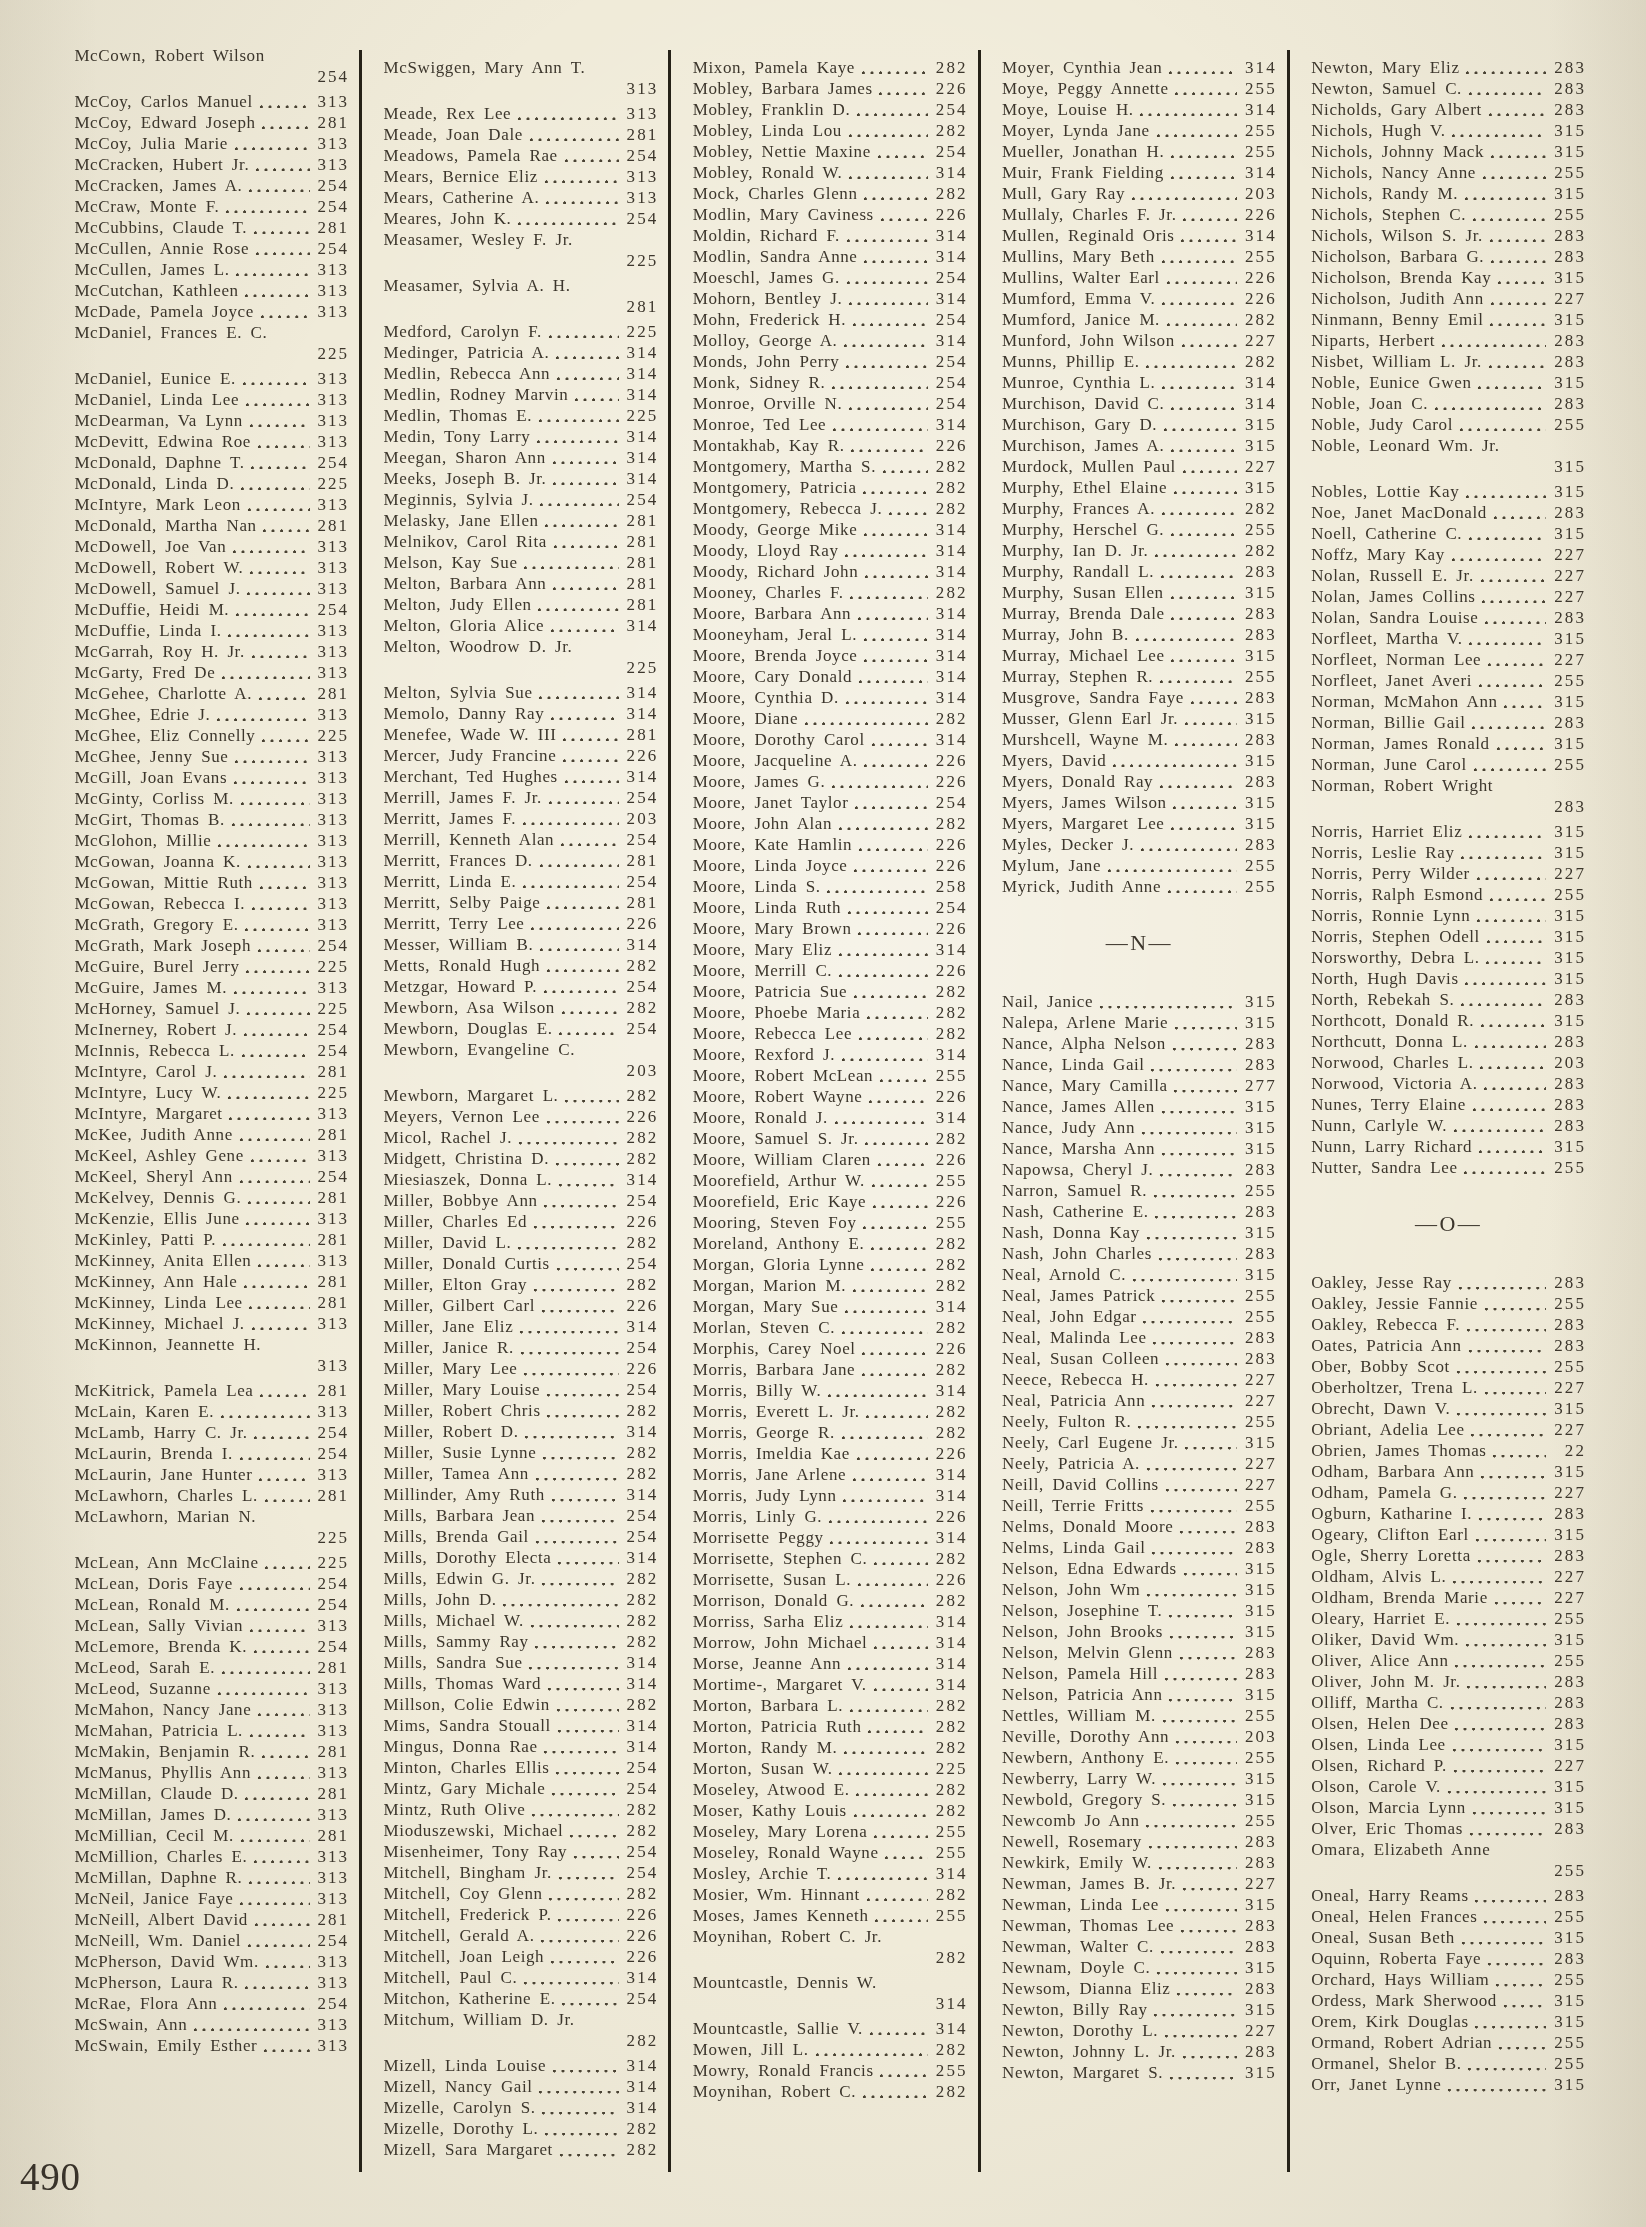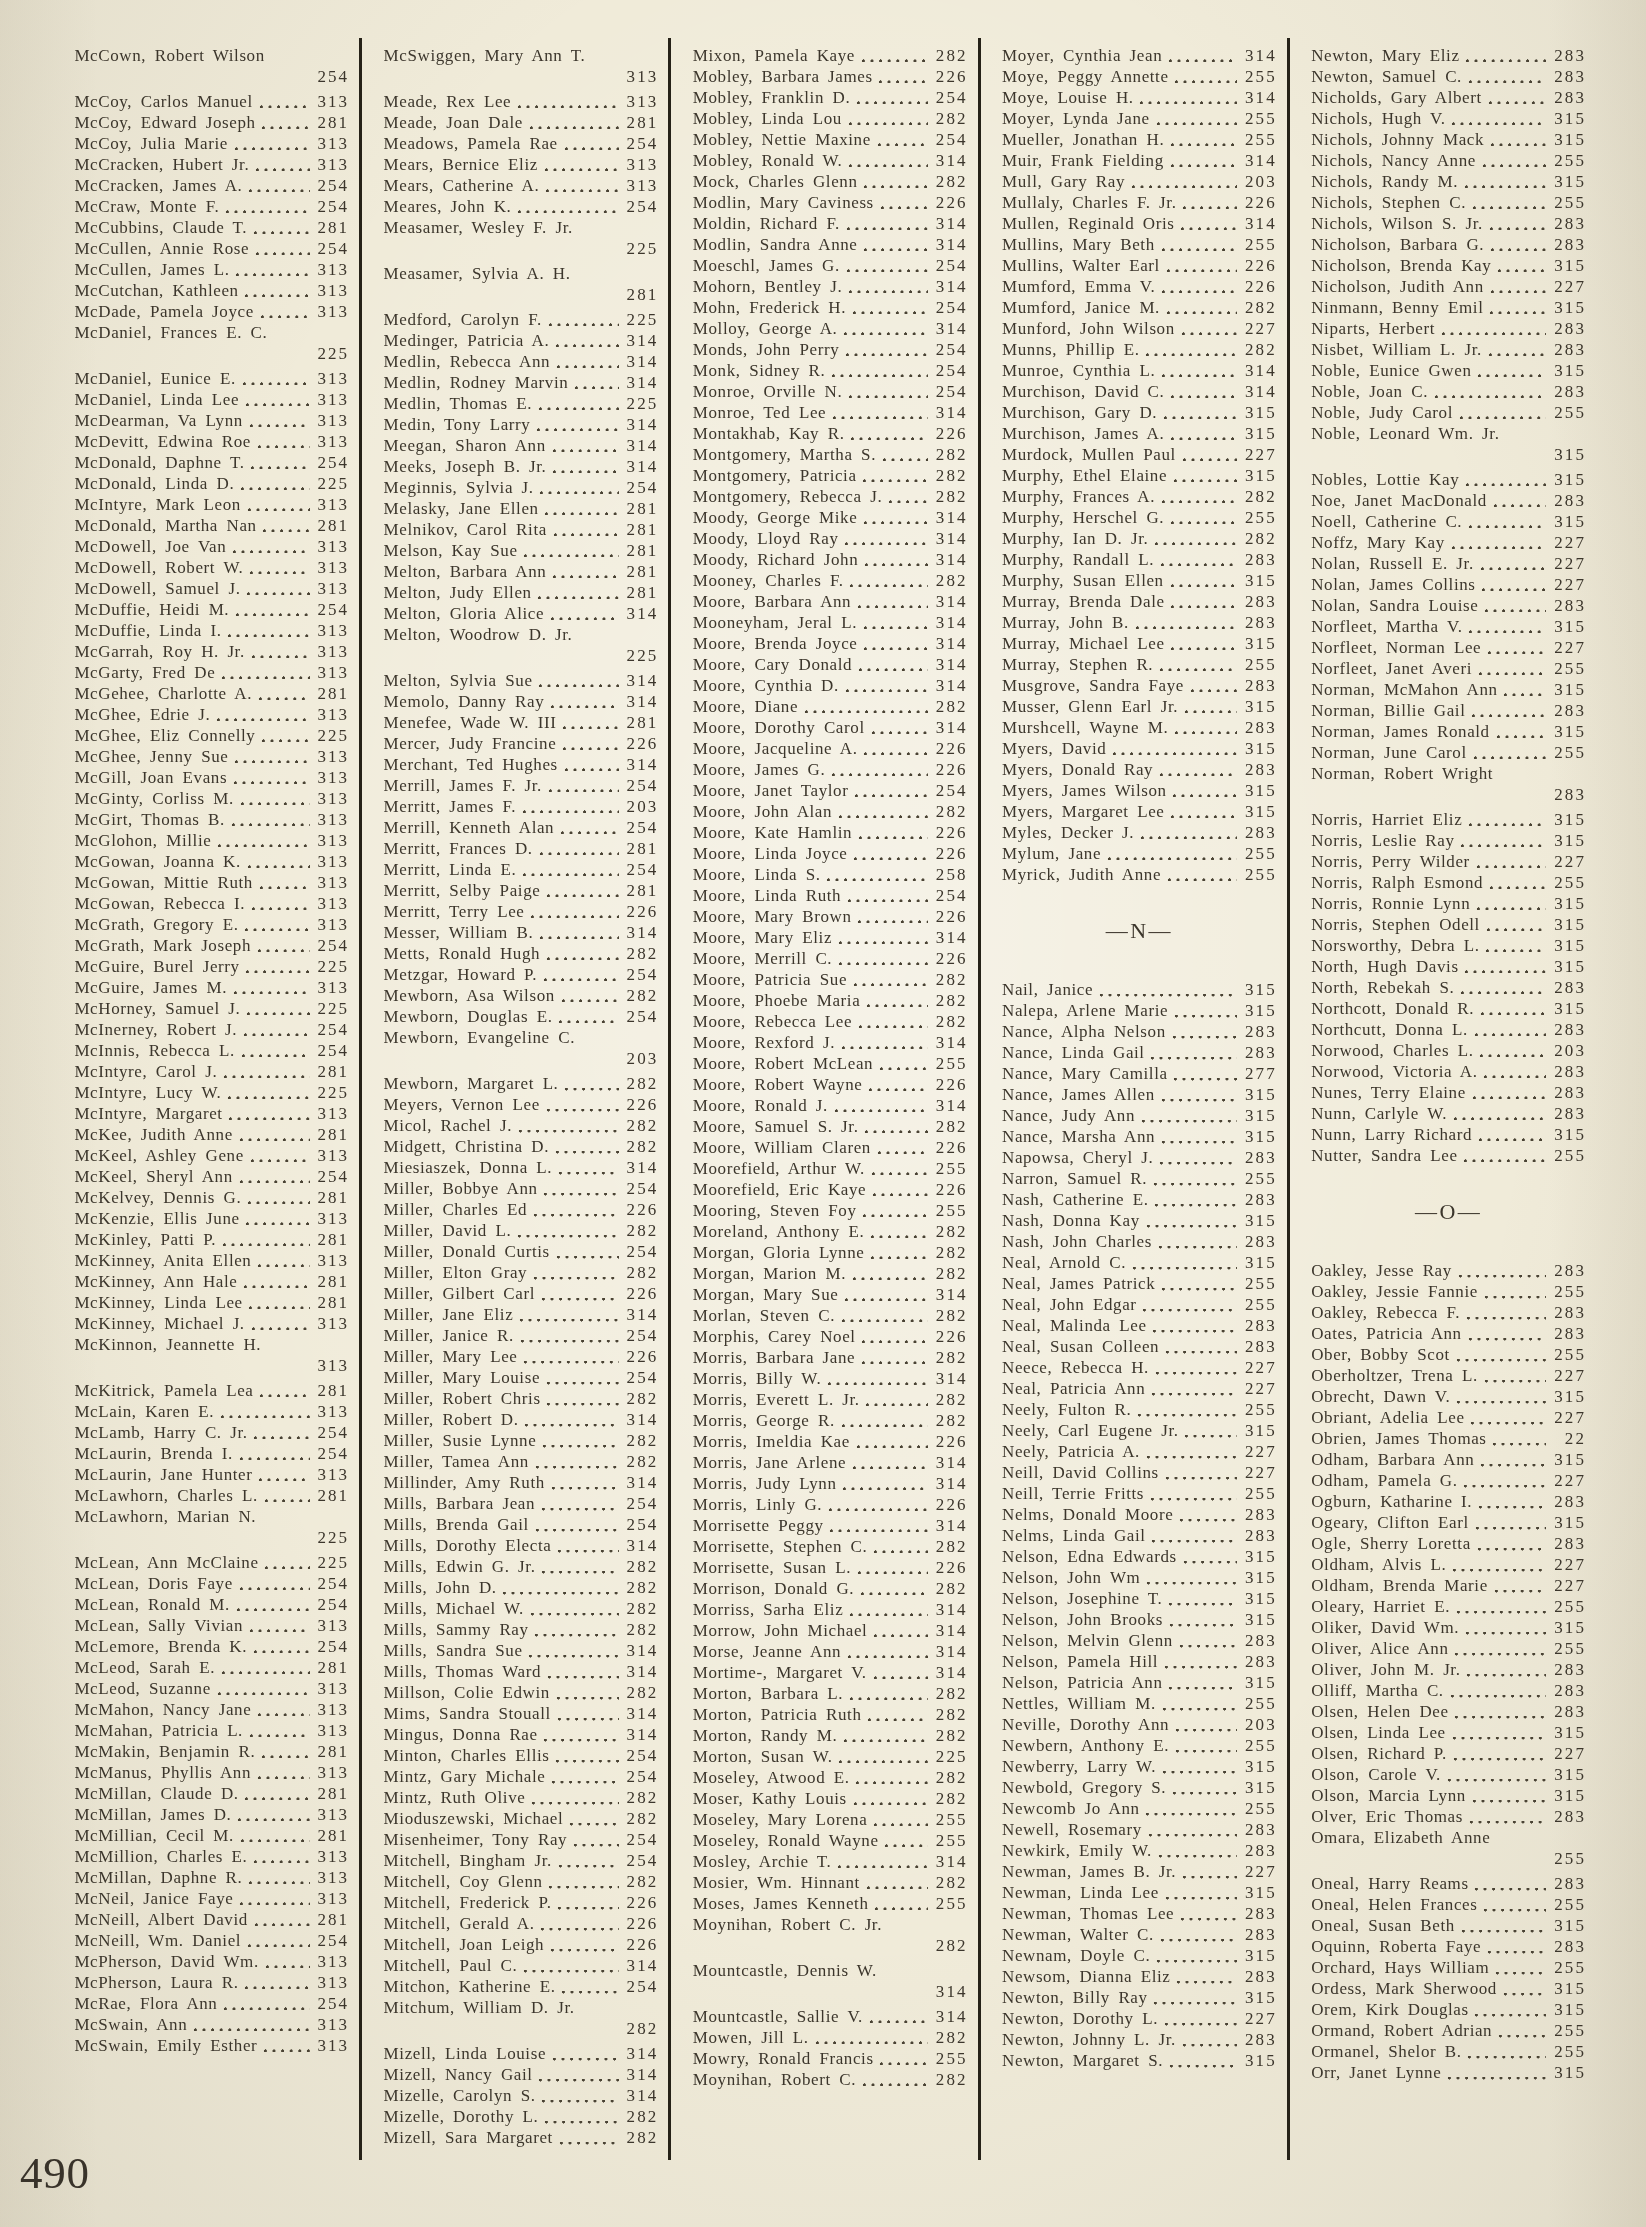--- a/index.html
+++ b/index.html
@@ -20,21 +20,21 @@
     padding:38px 51px 0 53px;
     box-sizing:border-box;
     align-items:stretch;
     font-family:Liberation Serif, serif;
   }
   .col{
     flex:1 1 0;
     padding:6.6px 10px 11.5px 21.4px;
     min-width:0;
   }
-  .col + .col{border-left:3.3px solid #262218;}
+  .col + .col{border-left:3.3px solid #262218;margin-top:12px;}
   .entry{
     display:flex;
     align-items:baseline;
     font-size:17px;
     line-height:21px;
     color:#3c362c;
     white-space:nowrap;
   }
   .name{
     letter-spacing:0.6px;
@@ -63,21 +63,21 @@
     font-size:22px;
     line-height:21.4px;
     letter-spacing:2.5px;
     margin:35px 0 38px;
     color:#3c362c;
   }
   .folio{
     position:absolute;
     left:20px;
     bottom:28px;
-    font-size:45px;
+    font-size:39px;
     color:#39332а;
     color:#39332a;
     letter-spacing:0.8px;
   }
 </style>
 </head>
 <body>
 
 <div class="sheet">
   <div class="columns">

